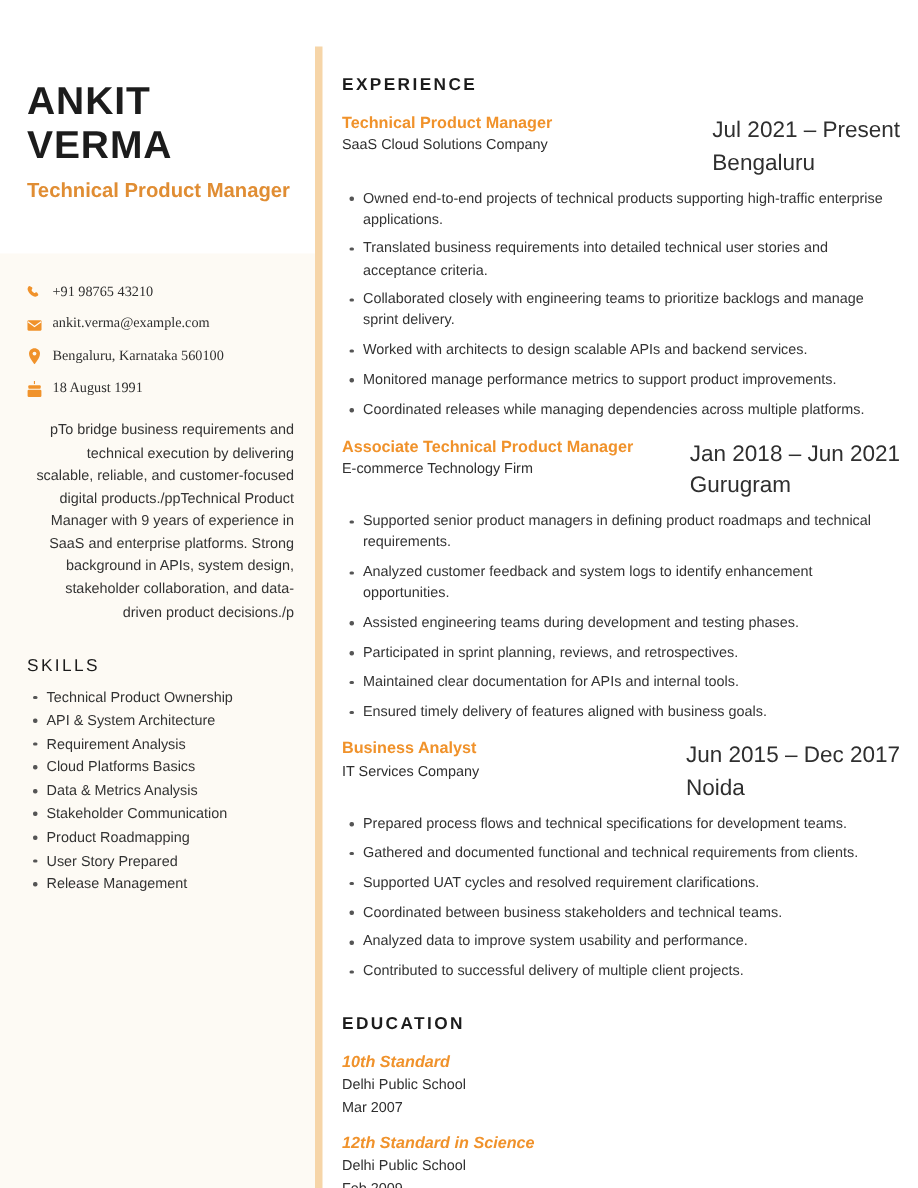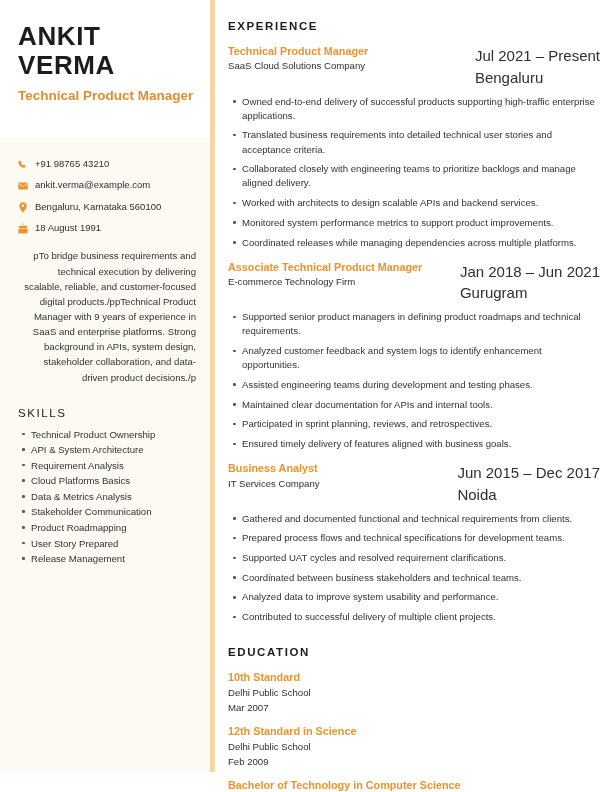--- a/index.html
+++ b/index.html
@@ -12,20 +12,21 @@
     background: #ffffff;
     font-family: "Liberation Sans", sans-serif;
     color: #333333;
     overflow: hidden;
   }
   .page {
     position: relative;
     width: 612px;
     height: 684px;
     background: #ffffff;
+    margin-top: 31px;
   }
 
   
   .sidebar {
     position: absolute;
     left: 0;
     top: 0;
     width: 210px;
     height: 772px;
     box-sizing: border-box;
@@ -67,26 +68,27 @@
     margin: 0;
   }
 
   .contact-list {
     margin: 6px 0 0 0;
     padding: 0;
     list-style: none;
   }
   .contact-item {
     display: flex;
-    align-items: flex-end;
+    align-items: center;
     gap: 7px;
     margin-bottom: 9px;
     font-size: 9.5px;
     color: #2f2f2f;
     line-height: 1.3;
+    font-family: Liberation Serif, serif;
   }
   .contact-icon {
     flex: 0 0 auto;
     width: 10px;
     height: 11px;
     display: inline-flex;
     align-items: center;
     justify-content: center;
     margin-top: 0px;
   }
@@ -213,20 +215,21 @@
   .edu {
     margin-bottom: 10px;
   }
   .edu-degree {
     font-size: 10.8px;
     font-weight: bold;
     color: #f0922b;
     line-height: 1.3;
     margin: 0;
     max-width: 240px;
+    font-style: italic;
   }
   .edu-school {
     font-size: 9.6px;
     color: #2f2f2f;
     margin: 2px 0 0 0;
     line-height: 1.4;
   }
   .edu-date {
     font-size: 9.6px;
     color: #2f2f2f;
@@ -322,64 +325,64 @@
         <div class="job-left">
           <div class="job-title">Technical Product Manager</div>
           <div class="job-company">SaaS Cloud Solutions Company</div>
         </div>
         <div class="job-right">
           <span class="job-date">Jul 2021 – Present</span>
           <span class="job-location">Bengaluru</span>
         </div>
       </div>
       <ul class="bullets">
-        <li>Owned end-to-end delivery of successful products supporting high-traffic enterprise applications.</li>
+        <li>Owned end-to-end projects of technical products supporting high-traffic enterprise applications.</li>
         <li>Translated business requirements into detailed technical user stories and acceptance criteria.</li>
-        <li>Collaborated closely with engineering teams to prioritize backlogs and manage aligned delivery.</li>
+        <li>Collaborated closely with engineering teams to prioritize backlogs and manage sprint delivery.</li>
         <li>Worked with architects to design scalable APIs and backend services.</li>
-        <li>Monitored system performance metrics to support product improvements.</li>
+        <li>Monitored manage performance metrics to support product improvements.</li>
         <li>Coordinated releases while managing dependencies across multiple platforms.</li>
       </ul>
     </div>
 
     <div class="job">
       <div class="job-head">
         <div class="job-left">
           <div class="job-title">Associate Technical Product Manager</div>
           <div class="job-company">E-commerce Technology Firm</div>
         </div>
         <div class="job-right">
           <span class="job-date">Jan 2018 – Jun 2021</span>
           <span class="job-location">Gurugram</span>
         </div>
       </div>
       <ul class="bullets">
         <li>Supported senior product managers in defining product roadmaps and technical requirements.</li>
         <li>Analyzed customer feedback and system logs to identify enhancement opportunities.</li>
         <li>Assisted engineering teams during development and testing phases.</li>
+        <li>Participated in sprint planning, reviews, and retrospectives.</li>
         <li>Maintained clear documentation for APIs and internal tools.</li>
-        <li>Participated in sprint planning, reviews, and retrospectives.</li>
         <li>Ensured timely delivery of features aligned with business goals.</li>
       </ul>
     </div>
 
     <div class="job">
       <div class="job-head">
         <div class="job-left">
           <div class="job-title">Business Analyst</div>
           <div class="job-company">IT Services Company</div>
         </div>
         <div class="job-right">
           <span class="job-date">Jun 2015 – Dec 2017</span>
           <span class="job-location">Noida</span>
         </div>
       </div>
       <ul class="bullets">
+        <li>Prepared process flows and technical specifications for development teams.</li>
         <li>Gathered and documented functional and technical requirements from clients.</li>
-        <li>Prepared process flows and technical specifications for development teams.</li>
         <li>Supported UAT cycles and resolved requirement clarifications.</li>
         <li>Coordinated between business stakeholders and technical teams.</li>
         <li>Analyzed data to improve system usability and performance.</li>
         <li>Contributed to successful delivery of multiple client projects.</li>
       </ul>
     </div>
 
     <div class="main-section-title education">EDUCATION</div>
 
     <div class="edu">

